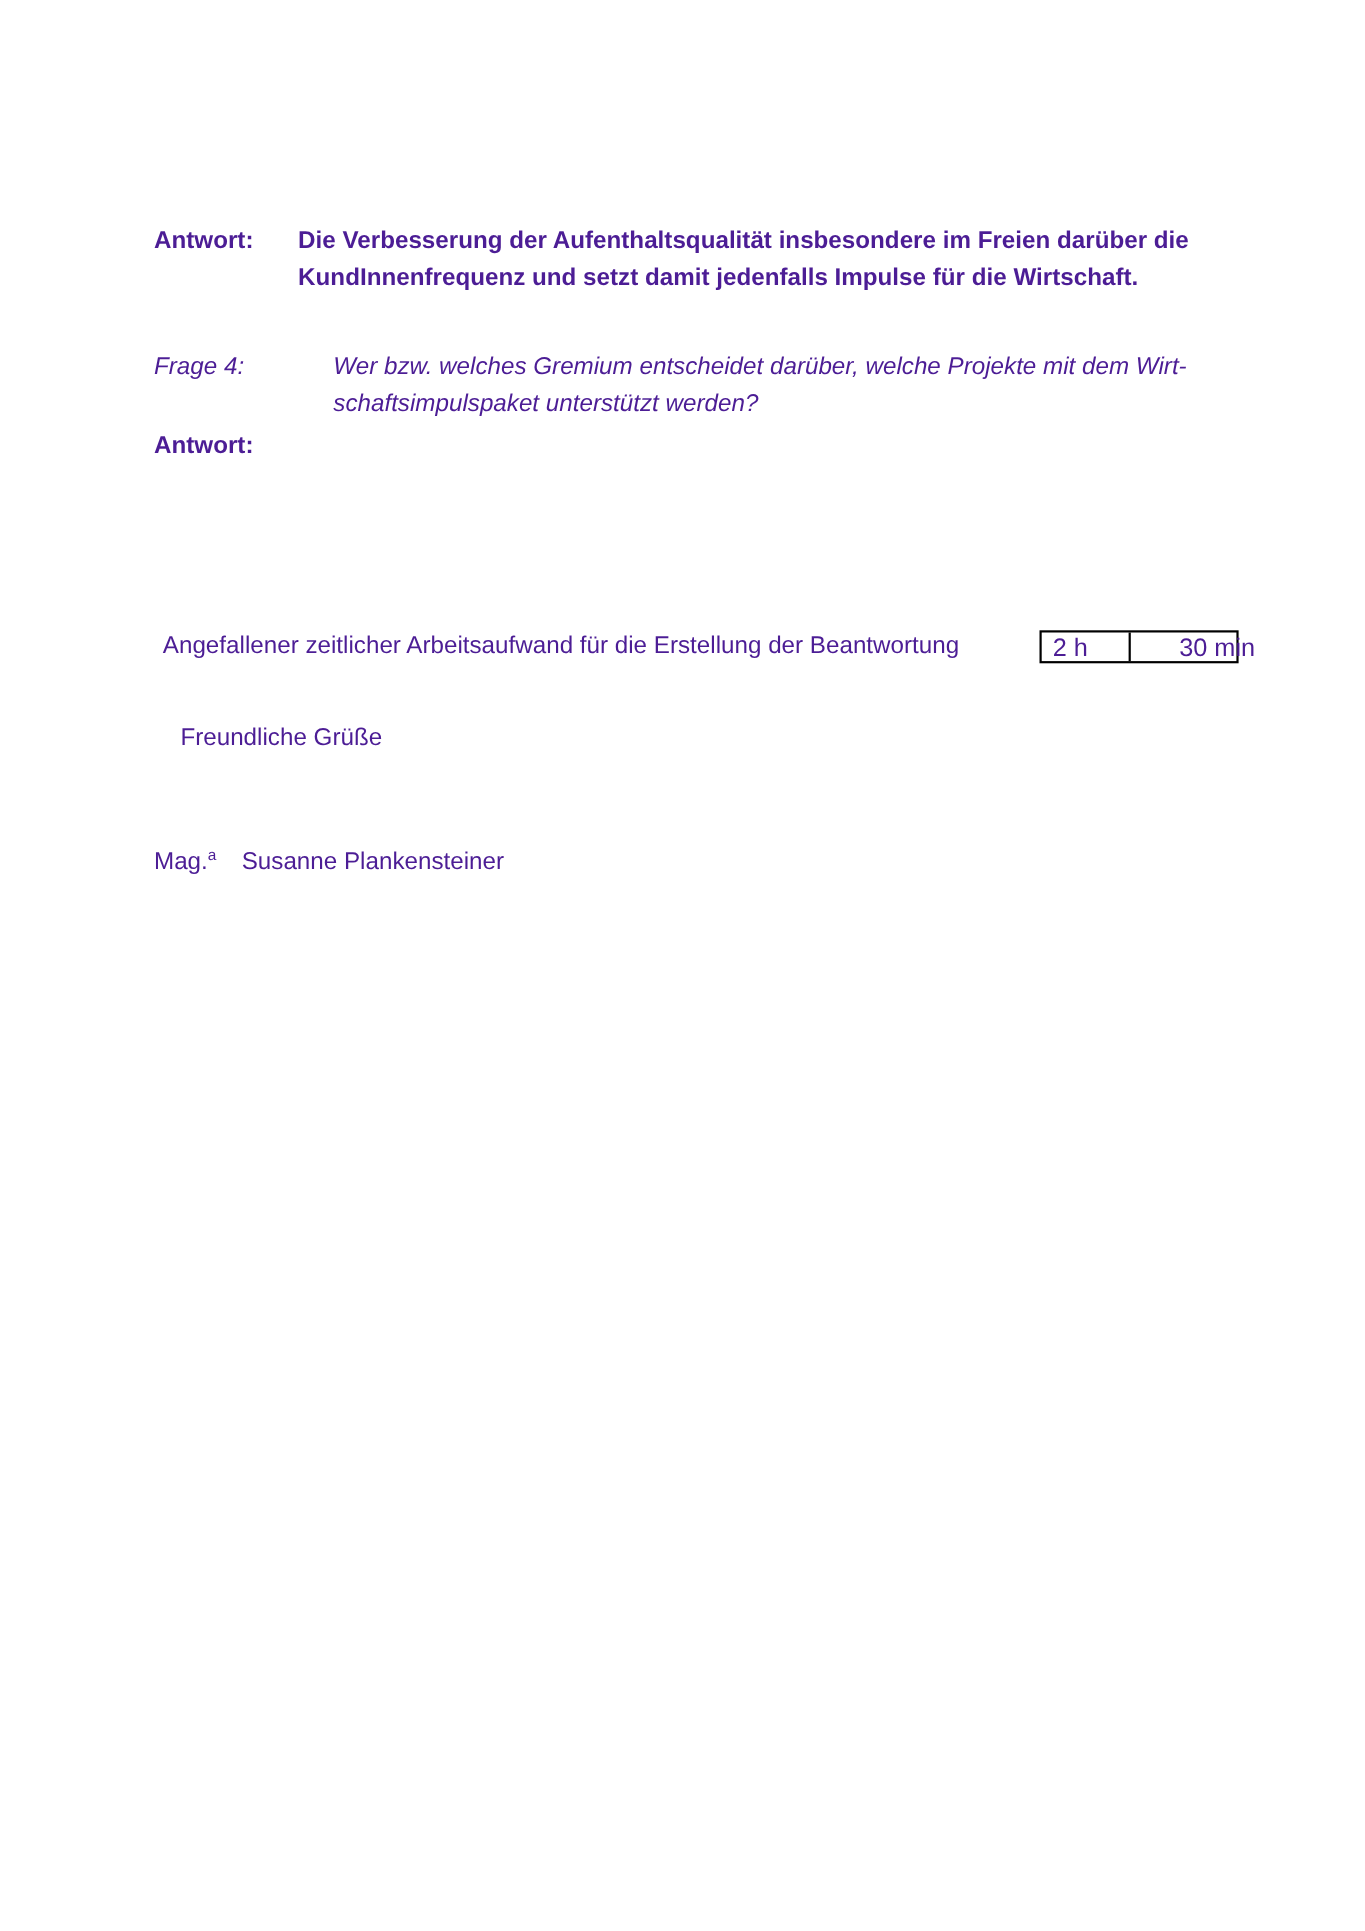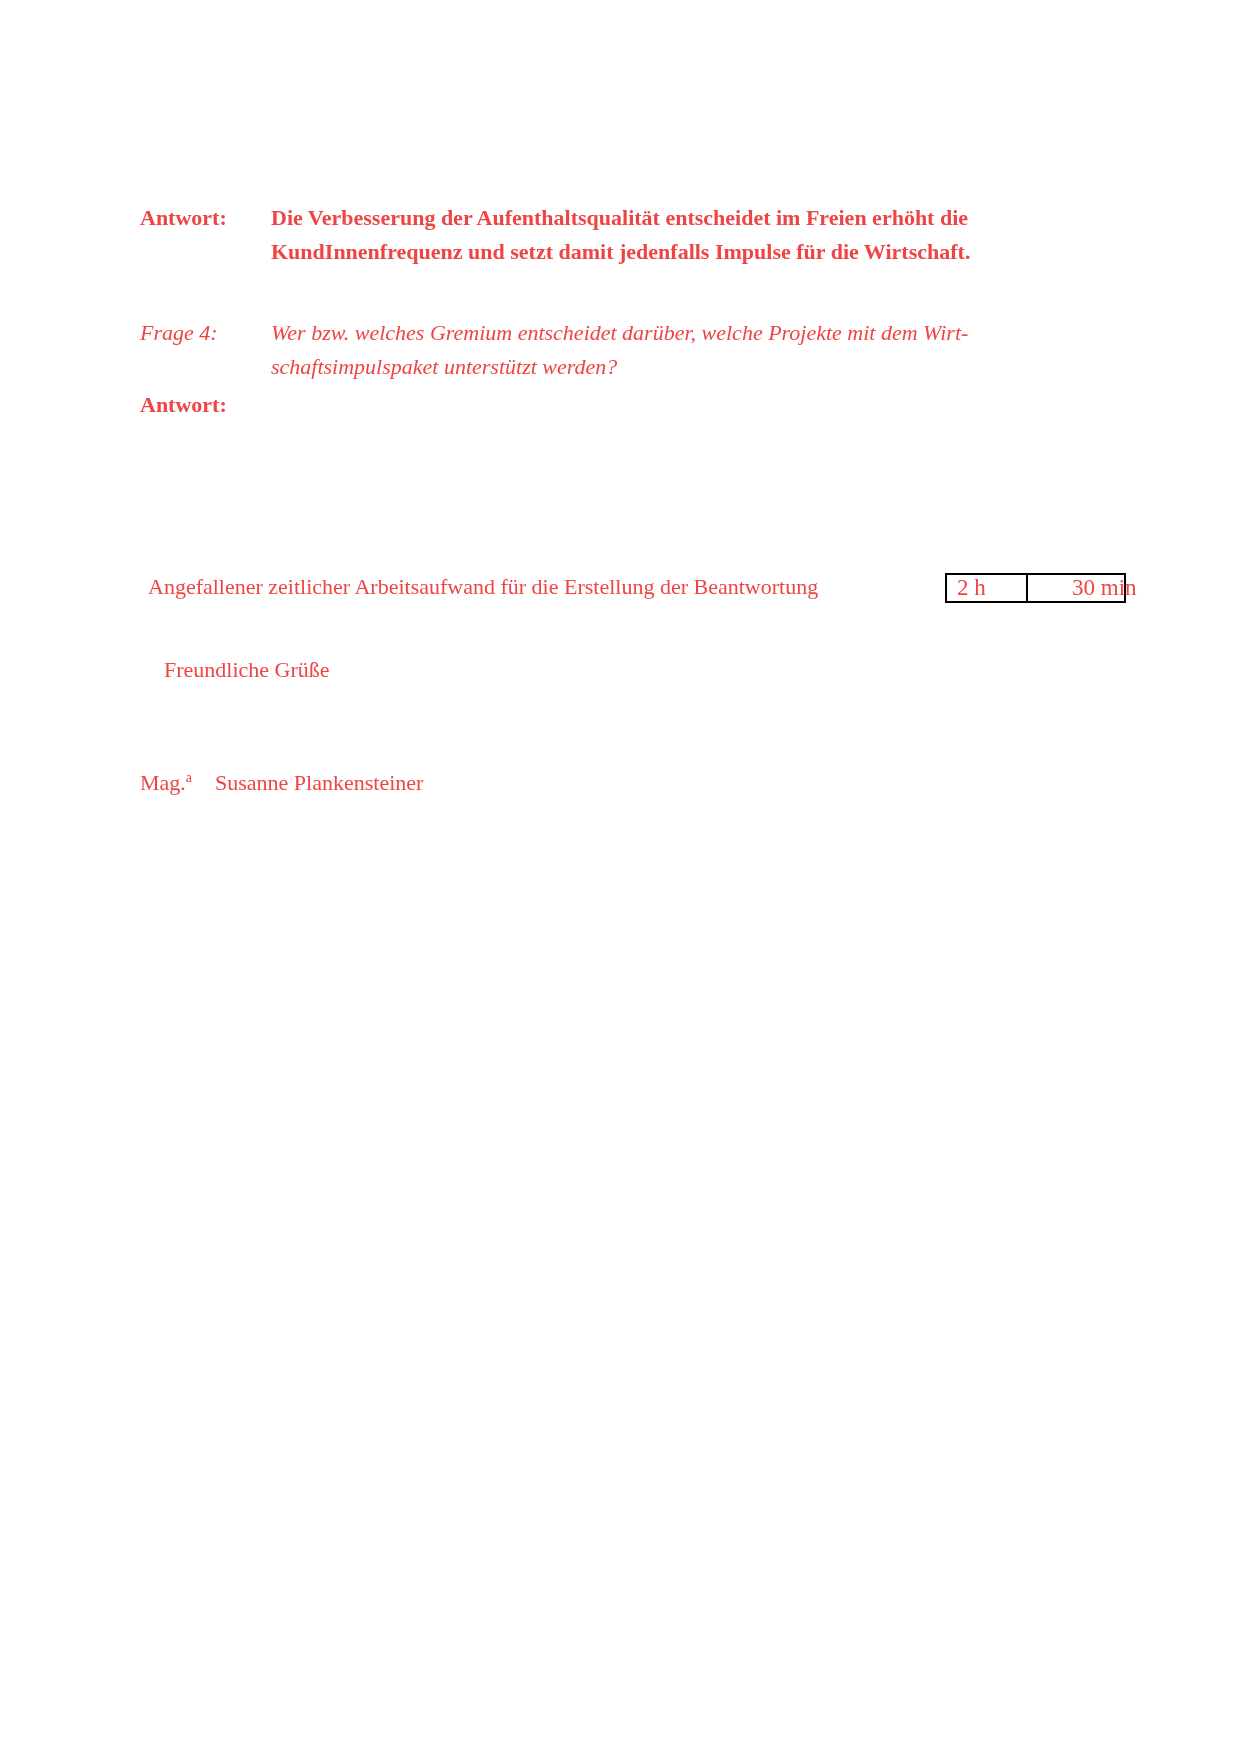--- a/index.html
+++ b/index.html
@@ -5,22 +5,22 @@
   html, body {
     margin: 0;
     padding: 0;
     background: #ffffff;
   }
   .page {
     position: relative;
     width: 1241px;
     height: 1276px;
     background: #ffffff;
-    color: #ef4444;
-    font-family: Liberation Serif, serif;
+    color: #4c1d95;
+    font-family: Liberation Sans, sans-serif;
     font-size: 22px;
     line-height: 34px;
     overflow: hidden;
   }
   .qa {
     position: absolute;
     left: 140px;
     display: flex;
     align-items: flex-start;
   }
@@ -90,26 +90,26 @@
   }
 </style>
 </head>
 <body>
 
 <div class="page">
 
   <div class="qa bold" style="top:201px;">
     <div class="qa-label">Antwort:</div>
     <div class="qa-content">
-      <div>Die Verbesserung der Aufenthaltsqualität entscheidet im Freien erhöht die</div>
+      <div>Die Verbesserung der Aufenthaltsqualität insbesondere im Freien darüber die</div>
       <div>KundInnenfrequenz und setzt damit jedenfalls Impulse für die Wirtschaft.</div>
     </div>
   </div>
 
-  <div class="qa italic" style="top:316px;">
+  <div class="qa italic" style="top:316px;gap:32px;">
     <div class="qa-label">Frage 4:</div>
     <div class="qa-content">
       <div>Wer bzw. welches Gremium entscheidet darüber, welche Projekte mit dem Wirt-</div>
       <div>schaftsimpulspaket unterstützt werden?</div>
     </div>
   </div>
 
   <div class="qa bold" style="top:388px;">
     <div class="qa-label">Antwort:</div>
   </div>

